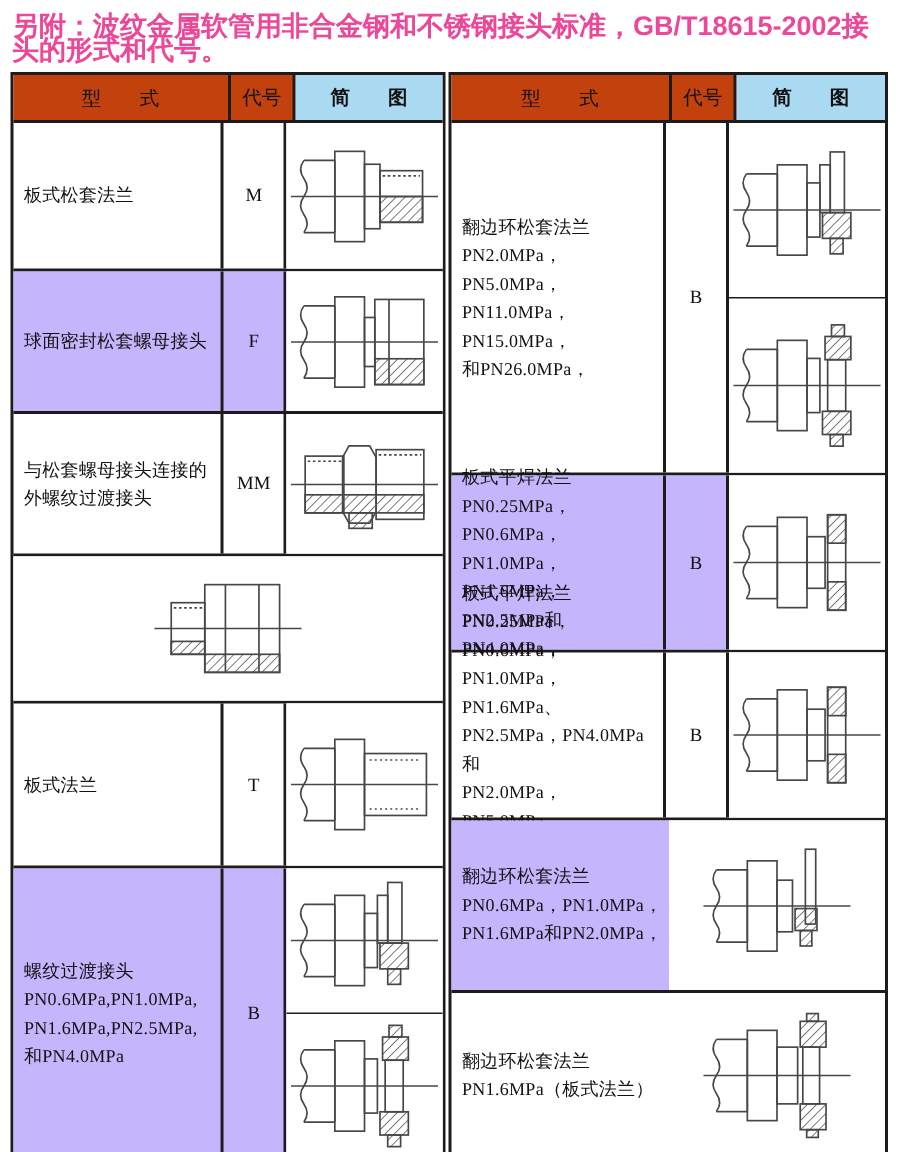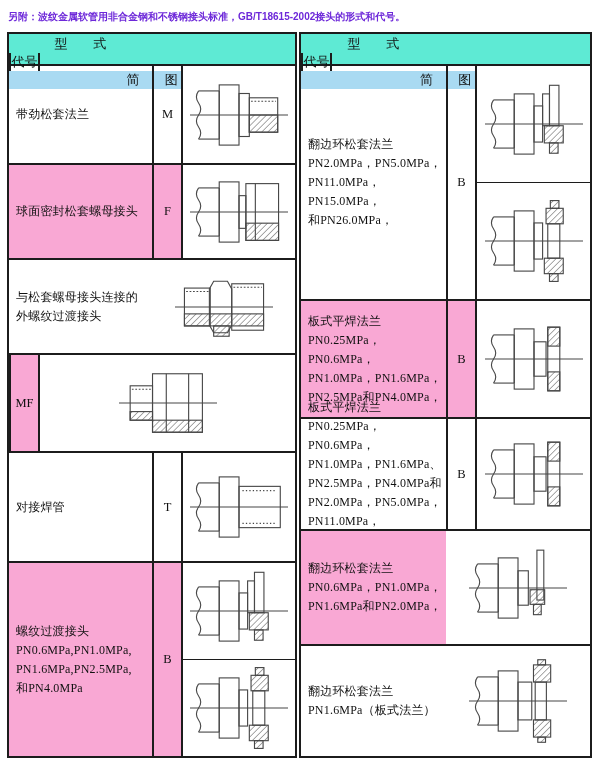--- a/index.html
+++ b/index.html
@@ -3,69 +3,69 @@
 <meta charset="utf-8">
 <style>
   html,body{margin:0;padding:0;}
   body{
     width:600px;height:768px;background:#ffffff;overflow:hidden;
     font-family:"Liberation Serif", serif;color:#111;
     -webkit-font-smoothing:antialiased;
   }
   .caption{
     font-family:"Liberation Sans", sans-serif;
-    font-weight:bold;font-size:10px;line-height:16px;
-    padding:9px 8px 7px 8px;color:#6d28d9;
+    font-weight:bold;font-size:18px;line-height:16px;
+    padding:9px 8px 7px 8px;color:#ec4899;
   }
   .tables{display:flex;gap:2px;padding:0 7px;align-items:flex-start;}
   .tbl{border:2px solid #1c1c1c;background:#fff;box-sizing:border-box;}
   .tbl-left{width:290px;}
   .tbl-right{width:293px;}
   .trow{display:flex;border-top:2px solid #1c1c1c;box-sizing:border-box;}
   .trow:first-child{border-top:none;}
   .cell{box-sizing:border-box;}
   .type-col{
     width:143px;display:flex;align-items:center;
     padding:4px 3px 4px 7px;font-size:12px;line-height:19px;
     white-space:pre-line;letter-spacing:0.2px;
   }
   .tbl-right .type-col{width:145px;}
   .code-col{
-    width:31px;border-left:2px solid #1c1c1c;border-right:2px solid #1c1c1c;
+    width:45px;border-left:2px solid #1c1c1c;border-right:2px solid #1c1c1c;
     display:flex;align-items:center;justify-content:center;
     font-size:12.5px;
   }
-  .diag-col{flex:1;display:flex;flex-direction:column;background:#fff;}
+  .diag-col{flex:1;display:flex;flex-direction:column;background:#fff;font-weight:bold;}
   .dwrap{flex:1;display:flex;align-items:center;justify-content:center;background:#fff;overflow:hidden;}
   .dwrap + .dwrap{border-top:1.5px solid #1c1c1c;}
-  .thead{height:30px;background:#5eead4;flex-direction:column;}
+  .thead{height:30px;background:#c2410c;}
   .thead .cell{
     display:flex;align-items:center;justify-content:center;
     font-size:13px;padding:0;white-space:normal;word-spacing:22px;
   }
   .thead .code-col{word-spacing:normal;}
-  .hl{background:#f9a8d4;}
+  .hl{background:#c4b5fd;}
   svg{display:block;}
 </style>
 </head>
 <body>
 
 <div class="caption">另附：波纹金属软管用非合金钢和不锈钢接头标准，GB/T18615-2002接头的形式和代号。</div>
 
 <div class="tables">
 
   <div class="tbl tbl-left">
     <div class="trow thead">
       <div class="cell type-col">型 式</div>
       <div class="cell code-col">代号</div>
       <div class="cell diag-col" style="align-items:center;justify-content:center;display:flex;flex-direction:row;background:#a9daf2;font-size:13px;word-spacing:22px;">简 图</div>
     </div>
 
     <div class="trow" style="height:99px">
-      <div class="cell type-col">带劲松套法兰</div>
+      <div class="cell type-col">板式松套法兰</div>
       <div class="cell code-col">M</div>
       <div class="cell diag-col">
         <div class="dwrap">
             <svg width="104" height="86" viewBox="0 0 120 100" xmlns="http://www.w3.org/2000/svg">
               <defs>
                 <pattern id="h1" width="5" height="5" patternUnits="userSpaceOnUse" patternTransform="rotate(45)">
                   <line x1="0" y1="0" x2="0" y2="5" stroke="#565656" stroke-width="1.2"></line>
                 </pattern>
               </defs>
               <g stroke="#474747" fill="none" stroke-width="1.3">
@@ -109,20 +109,21 @@
                 <line x1="3" y1="50" x2="117" y2="50"></line>
               </g>
             </svg>
           </div>
       </div>
     </div>
 
     <div class="trow" style="height:95px">
       <div class="cell type-col">与松套螺母接头连接的
 外螺纹过渡接头</div>
+      <div class="cell code-col">MM</div>
       <div class="cell diag-col">
         <div class="dwrap">
             <svg width="104" height="86" viewBox="0 0 120 100" xmlns="http://www.w3.org/2000/svg">
               <defs>
                 <pattern id="h3" width="5" height="5" patternUnits="userSpaceOnUse" patternTransform="rotate(45)">
                   <line x1="0" y1="0" x2="0" y2="5" stroke="#565656" stroke-width="1.2"></line>
                 </pattern>
               </defs>
               <g stroke="#474747" fill="none" stroke-width="1.3">
                 <rect x="14" y="28" width="30" height="44"></rect>
@@ -133,21 +134,20 @@
                 <rect x="14" y="58" width="92" height="14" fill="url(#h3)"></rect>
                 <rect x="48" y="72" width="18" height="12" fill="url(#h3)"></rect>
                 <line x1="3" y1="50" x2="117" y2="50"></line>
               </g>
             </svg>
           </div>
       </div>
     </div>
 
     <div class="trow" style="height:98px">
-      <div class="cell code-col hl">MF</div>
       <div class="cell diag-col">
         <div class="dwrap">
             <svg width="104" height="86" viewBox="0 0 120 100" xmlns="http://www.w3.org/2000/svg">
               <defs>
                 <pattern id="h4" width="5" height="5" patternUnits="userSpaceOnUse" patternTransform="rotate(45)">
                   <line x1="0" y1="0" x2="0" y2="5" stroke="#565656" stroke-width="1.2"></line>
                 </pattern>
               </defs>
               <g stroke="#474747" fill="none" stroke-width="1.3">
                 <rect x="16" y="30" width="26" height="40"></rect>
@@ -158,21 +158,21 @@
                 <rect x="16" y="60" width="26" height="10" fill="url(#h4)"></rect>
                 <rect x="42" y="70" width="58" height="14" fill="url(#h4)"></rect>
                 <line x1="3" y1="50" x2="117" y2="50"></line>
               </g>
             </svg>
           </div>
       </div>
     </div>
 
     <div class="trow" style="height:110px">
-      <div class="cell type-col">对接焊管</div>
+      <div class="cell type-col">板式法兰</div>
       <div class="cell code-col">T</div>
       <div class="cell diag-col">
         <div class="dwrap">
             <svg width="104" height="86" viewBox="0 0 120 100" xmlns="http://www.w3.org/2000/svg">
               <defs>
                 <pattern id="h5" width="5" height="5" patternUnits="userSpaceOnUse" patternTransform="rotate(45)">
                   <line x1="0" y1="0" x2="0" y2="5" stroke="#565656" stroke-width="1.2"></line>
                 </pattern>
               </defs>
               <g stroke="#474747" fill="none" stroke-width="1.3">

